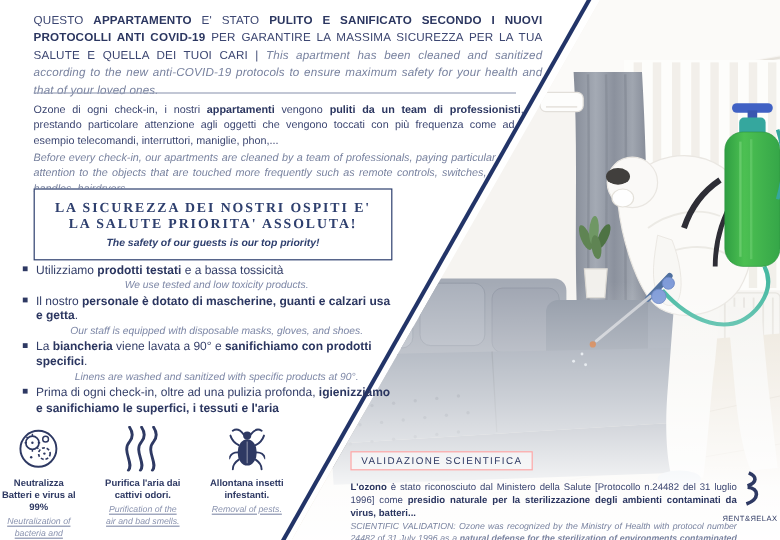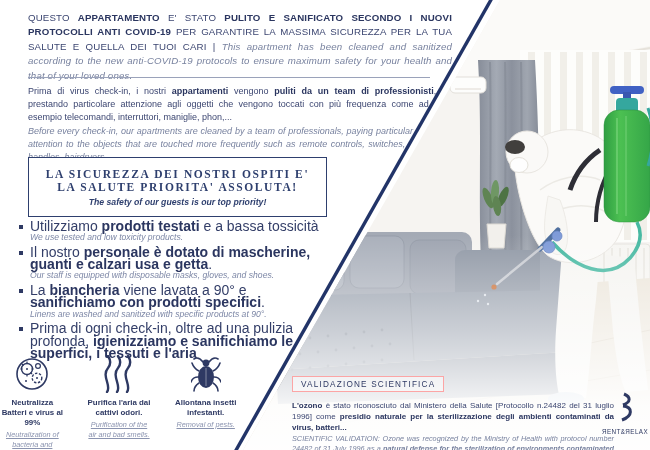--- a/index.html
+++ b/index.html
@@ -19,23 +19,23 @@
   .intro .cut{float:right;width:42px;height:66px;shape-outside:polygon(100% 0,100% 100%,8% 100%);}
   .intro .en-par{margin-top:1px;}
   .pbox{left:28px;top:157px;width:299px;height:60px;border:1px solid #2e3f6e;
     display:flex;flex-direction:column;align-items:center;justify-content:center;
     box-sizing:border-box;text-align:center;background:#fff;}
   .pbox .ptitle{font-family:"Liberation Serif",serif;font-weight:700;color:#2e3f6e;
     font-size:11.5px;line-height:13.5px;letter-spacing:1.6px;white-space:nowrap;}
   .pbox .psub{font-size:8.7px;font-weight:700;font-style:italic;color:#2e3f6e;margin-top:2px;}
   .bullets{left:19px;top:220px;width:312px;list-style:none;margin:0;padding:0;}
   .bullets li{margin-bottom:2px;}
-  .bl-it{font-size:14px;line-height:12.2px;color:#333e68;padding-left:11px;text-indent:-11px;}
+  .bl-it{font-size:10px;line-height:12.2px;color:#333e68;padding-left:11px;text-indent:-11px;}
   .bl-sq{display:inline-block;width:4px;height:4px;background:#2e3963;margin-right:7px;vertical-align:2px;}
-  .bl-en{font-size:8.6px;line-height:11.8px;color:#7d87a6;font-style:italic;padding-left:11px;}
+  .bl-en{font-size:8.6px;line-height:11.8px;color:#7d87a6;font-style:italic;padding-left:11px;text-align:center;}
   .features{left:0;top:355px;width:238px;display:flex;gap:22px;}
   .feature{width:74px;text-align:center;}
   .fi{height:38px;display:flex;align-items:flex-end;justify-content:center;}
   .ft{font-size:7.9px;font-weight:700;color:#2e3963;line-height:10px;margin-top:5px;}
   .fd{font-size:7.3px;font-style:italic;color:#8a93af;line-height:9.6px;margin-top:2px;text-decoration:underline;}
   .vlabel{left:292px;top:376px;display:inline-block;border:1px solid #fca5a5;
     padding:3px 8px 2px 8px;font-size:8.2px;letter-spacing:1.2px;color:#2e3963;
     background:rgba(255,255,255,.55);white-space:nowrap;}
   .vtext{left:292px;top:400px;width:322px;font-size:8px;line-height:11px;
     text-align:justify;color:#3c4671;}
@@ -187,21 +187,21 @@
       <rect x="220" y="235" width="430" height="215" fill="url(#fade)"></rect>
     </g>
     <line x1="492" y1="-2" x2="235" y2="452" stroke="#223468" stroke-width="3.4"></line>
   </svg>
 
   <div class="txt header"><span>QUESTO </span><span class="b">APPARTAMENTO</span><span> E' STATO </span><span class="b">PULITO E SANIFICATO SECONDO I NUOVI PROTOCOLLI ANTI COVID-19</span><span> PER GARANTIRE LA MASSIMA SICUREZZA PER LA TUA SALUTE E QUELLA DEI TUOI CARI | </span><span class="i en">This apartment has been cleaned and sanitized according to the new anti-COVID-19 protocols to ensure maximum safety for your health and that of your loved ones.</span></div>
   <div class="txt divider"></div>
 
   <div class="txt intro">
     <span class="cut"></span>
-    <div><span>Prima di virus check-in, i nostri </span><span class="b">appartamenti</span><span> vengono </span><span class="b">puliti da un team di professionisti</span><span>, prestando particolare attenzione agli oggetti che vengono toccati con più frequenza come ad esempio telecomandi, interruttori, maniglie, phon,...</span></div>
+    <div><span>Ozone di ogni check-in, i nostri </span><span class="b">appartamenti</span><span> vengono </span><span class="b">puliti da un team di professionisti</span><span>, prestando particolare attenzione agli oggetti che vengono toccati con più frequenza come ad esempio telecomandi, interruttori, maniglie, phon,...</span></div>
     <div class="en-par i en">Before every check-in, our apartments are cleaned by a team of professionals, paying particular attention to the objects that are touched more frequently such as remote controls, switches, handles, hairdryers...</div>
   </div>
 
   <div class="txt pbox">
     <div class="ptitle">LA SICUREZZA DEI NOSTRI OSPITI E'</div>
     <div class="ptitle">LA SALUTE PRIORITA' ASSOLUTA!</div>
     <div class="psub">The safety of our guests is our top priority!</div>
   </div>
 
   <ul class="txt bullets">

